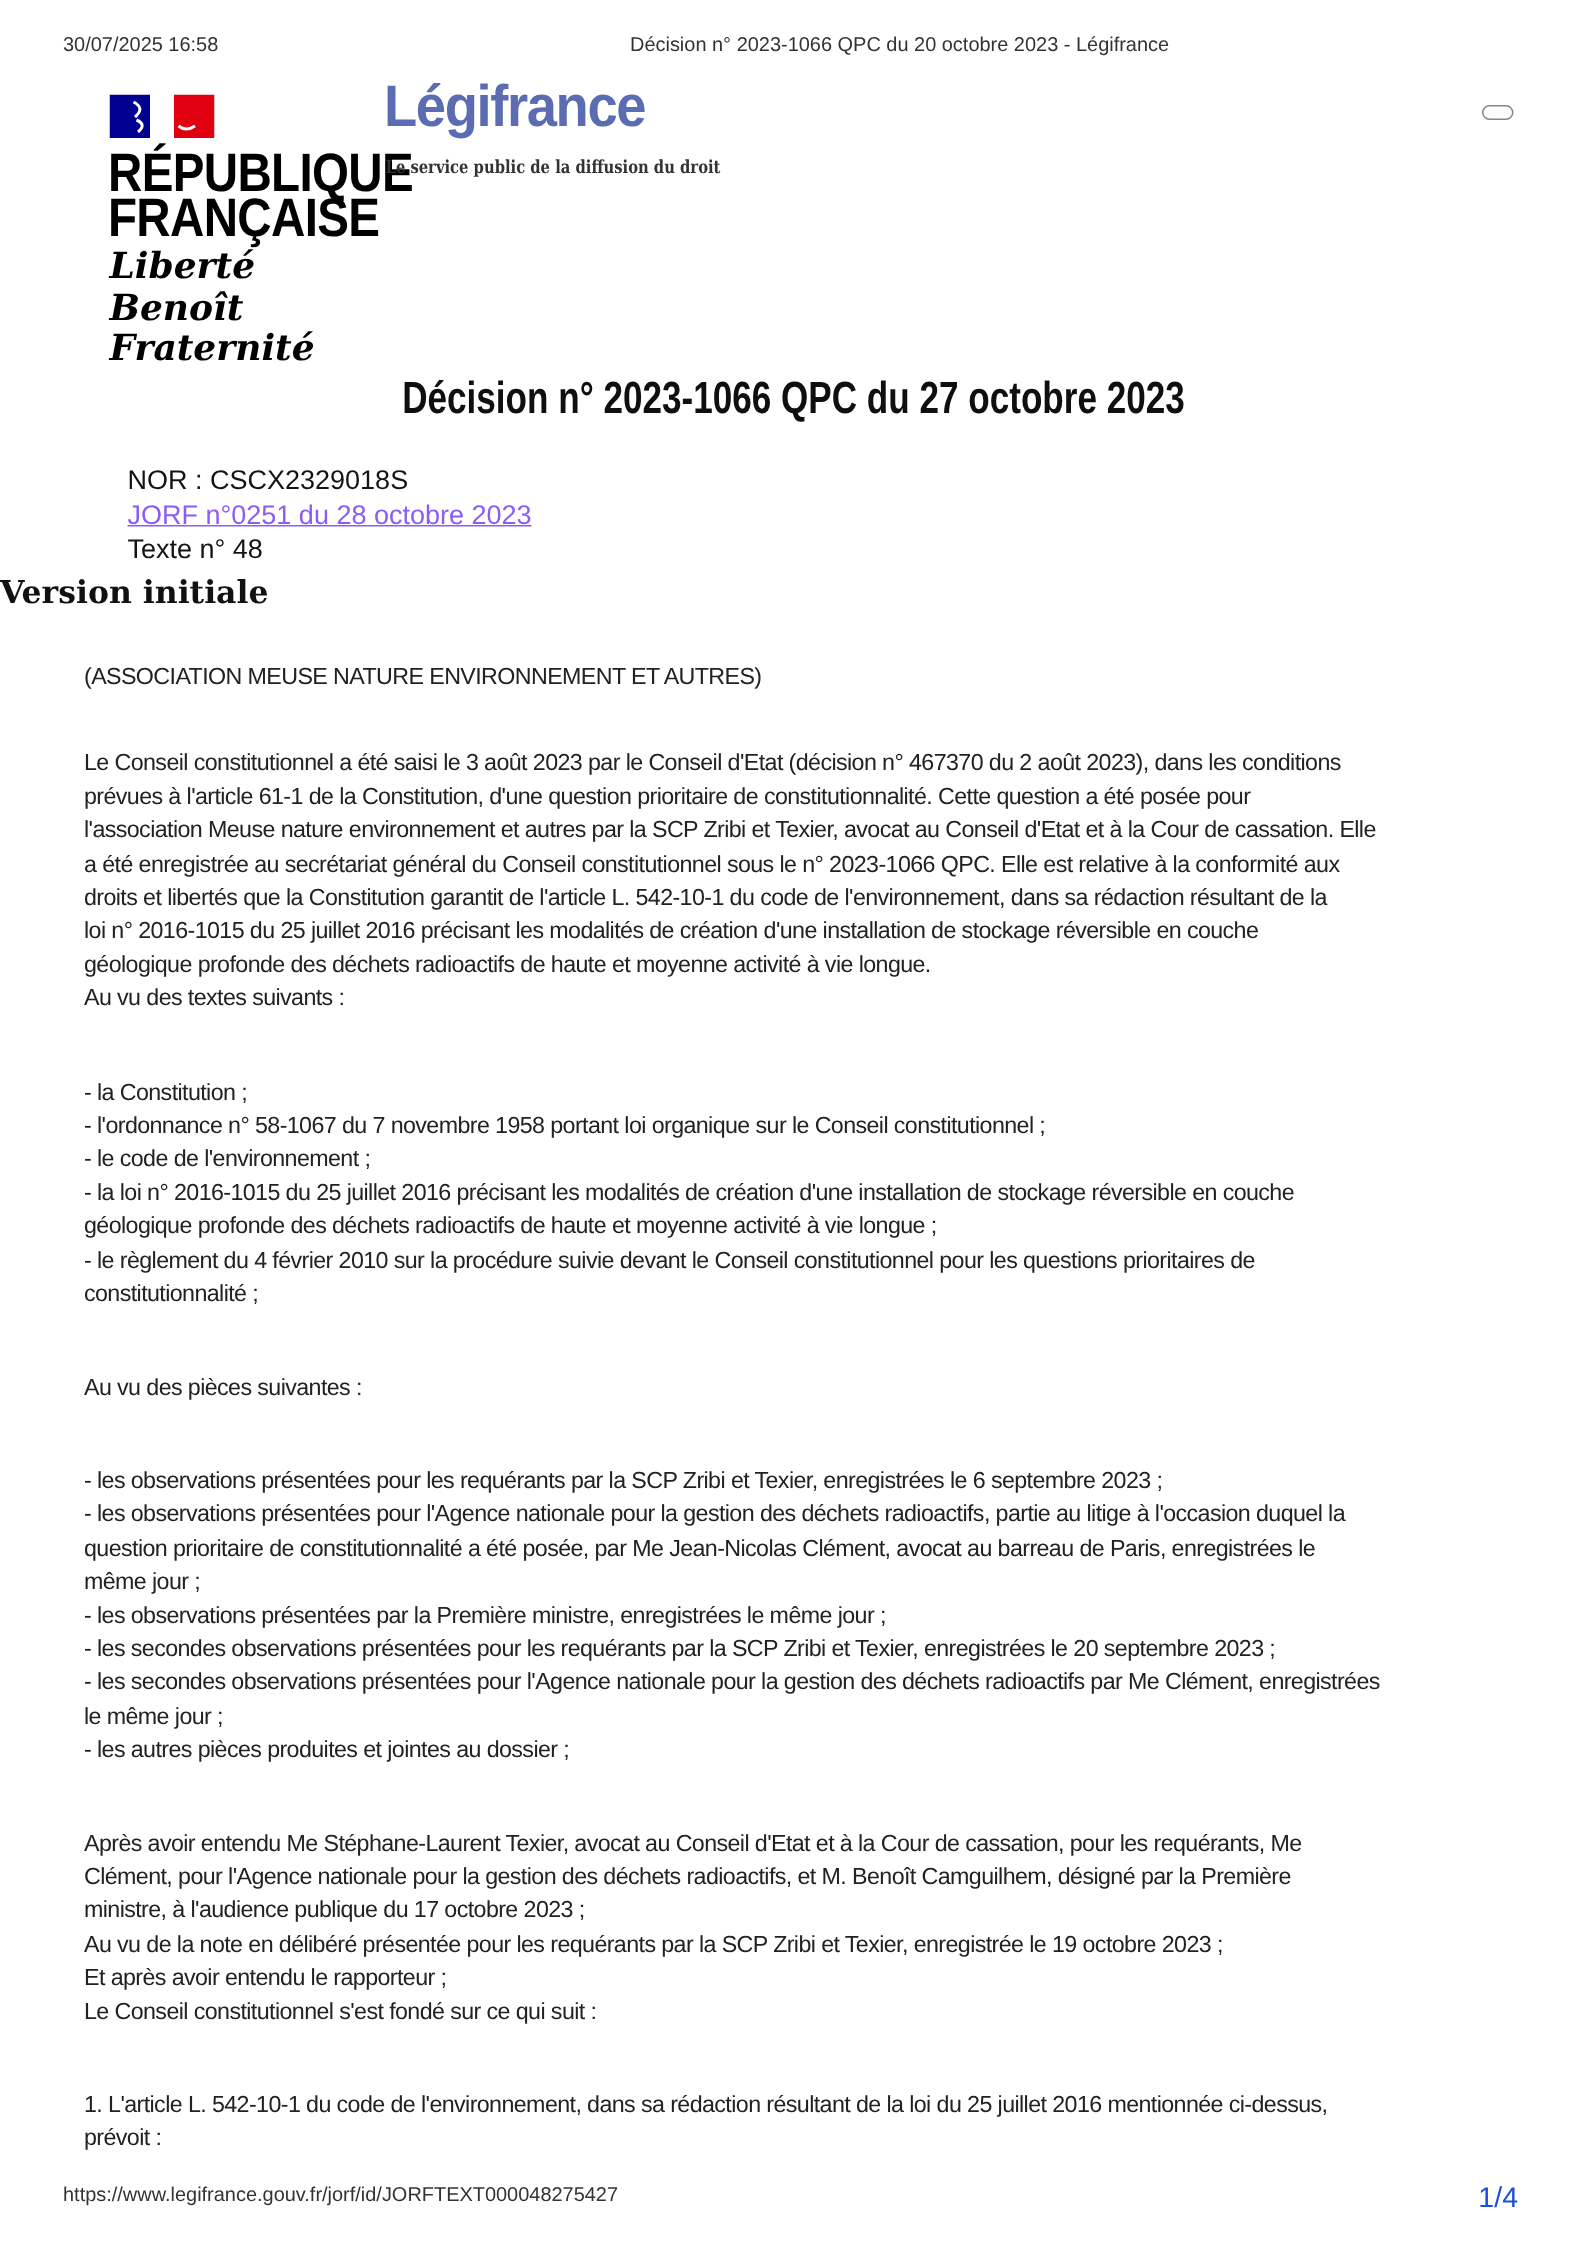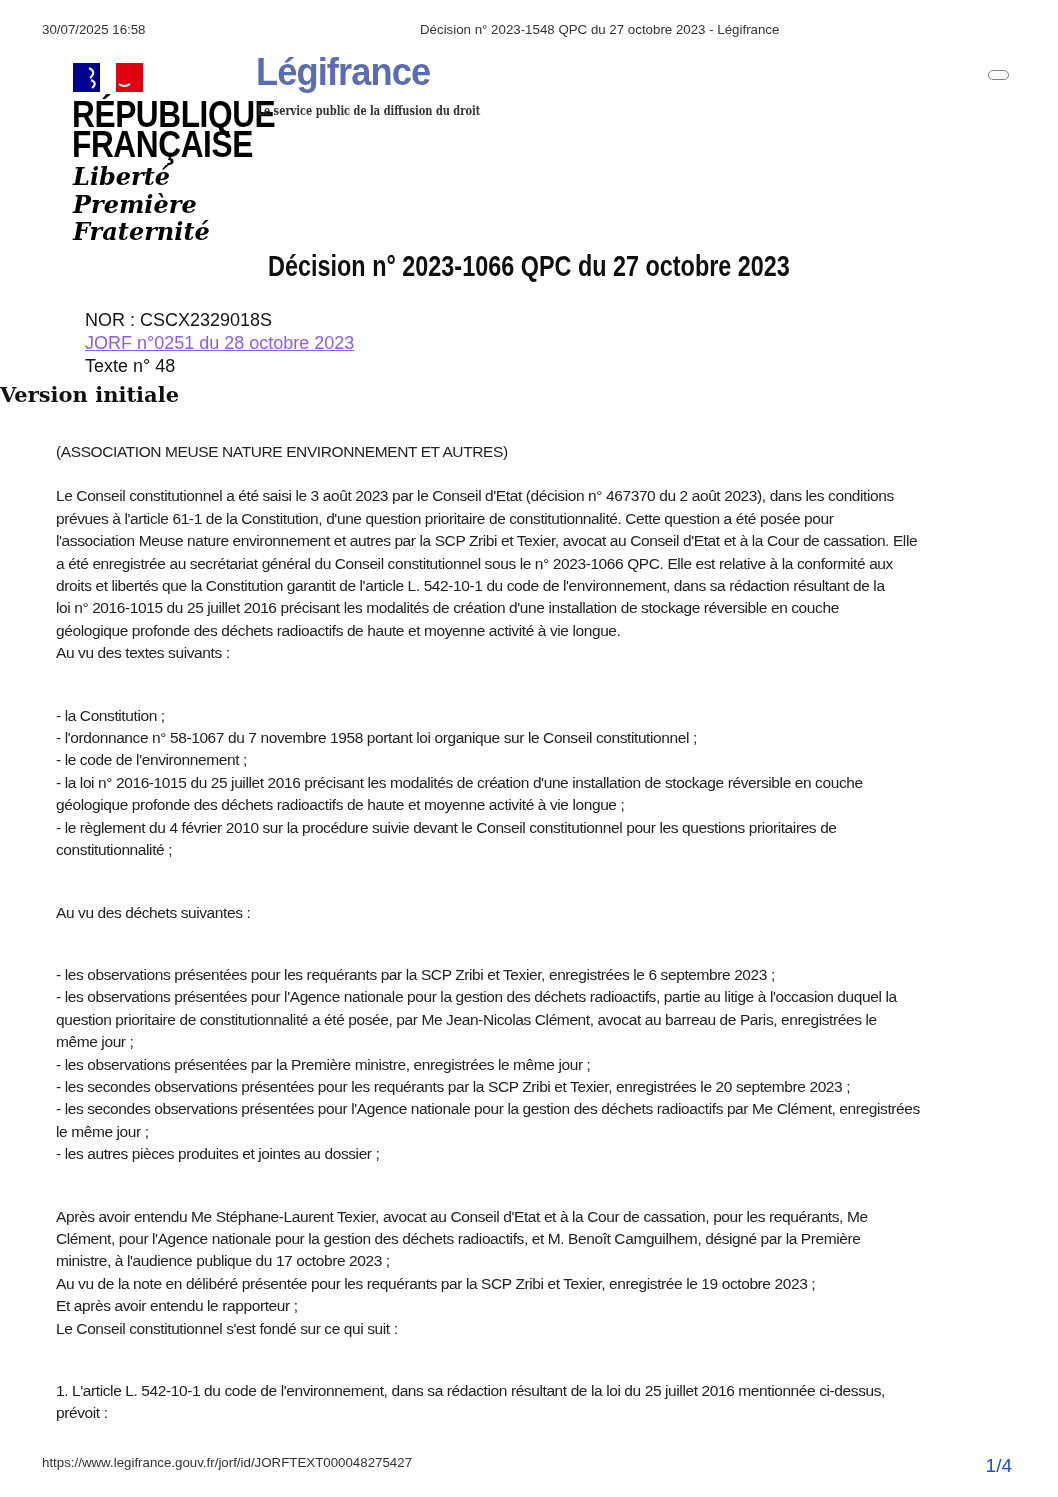--- a/index.html
+++ b/index.html
@@ -34,44 +34,44 @@
              transform:scaleX(0.78);transform-origin:center top;white-space:nowrap;}
   .meta{position:absolute;left:53px;top:309px;font-size:18px;line-height:23px;color:#141414;margin-left:32px;}
   .meta a{display:block;color:#8b5cf6;text-decoration:underline;cursor:pointer;}
   .version{position:absolute;left:0;top:380px;width:100%;margin:0;text-align:left;
            font-family:"DejaVu Serif",serif;font-size:21px;line-height:30px;font-weight:bold;color:#111;}
 
   
   .doc-body{position:absolute;left:56px;top:441px;width:1000px;font-size:15.5px;line-height:22.4px;
             letter-spacing:-0.4px;color:#222;}
   .doc-body p{white-space:pre-line;margin:0 0 40px 0;}
-  .doc-body p.assoc{margin-bottom:22px;}
+  .doc-body p.assoc{margin-bottom:35px;}
 </style>
 </head>
 <body>
 
 <div class="page">
 
   <span class="hdr-date">30/07/2025 16:58</span>
-  <span class="hdr-title">Décision n° 2023-1548 QPC du 27 octobre 2023 - Légifrance</span>
+  <span class="hdr-title">Décision n° 2023-1066 QPC du 20 octobre 2023 - Légifrance</span>
 
   <svg class="flag" width="70" height="29" viewBox="0 0 70 29">
     <rect class="flag-blue" x="0" y="0" width="27" height="29" fill="#000091"></rect>
     <rect class="flag-red" x="43" y="0" width="27" height="29" fill="#e1000f"></rect>
     <path d="M16,5 q8,4 1,10 M18,17 q7,3 1,8" stroke="#ffffff" stroke-width="2" fill="none"></path>
     <path d="M43,2 c-5,3 -5,10 0,13 Z" fill="#ffffff"></path>
     <path d="M46,21 q5,4 11,0" stroke="#ffffff" stroke-width="2" fill="none"></path>
   </svg>
   <div class="rf-name">
     <div>RÉPUBLIQUE</div>
     <div>FRANÇAISE</div>
   </div>
   <div class="motto">
     <div>Liberté</div>
-    <div>Première</div>
+    <div>Benoît</div>
     <div>Fraternité</div>
   </div>
 
   <div class="lf-word" style="color: rgb(91, 108, 178);">Légifrance</div>
   <div class="lf-tag">Le service public de la diffusion du droit</div>
 
   <div class="pill"></div>
 
   <h1 class="doc-title">Décision n° 2023-1066 QPC du 27 octobre 2023</h1>
 
@@ -94,21 +94,21 @@
 loi n° 2016-1015 du 25 juillet 2016 précisant les modalités de création d'une installation de stockage réversible en couche
 géologique profonde des déchets radioactifs de haute et moyenne activité à vie longue.
 Au vu des textes suivants :</p>
       <p>- la Constitution ;
 - l'ordonnance n° 58-1067 du 7 novembre 1958 portant loi organique sur le Conseil constitutionnel ;
 - le code de l'environnement ;
 - la loi n° 2016-1015 du 25 juillet 2016 précisant les modalités de création d'une installation de stockage réversible en couche
 géologique profonde des déchets radioactifs de haute et moyenne activité à vie longue ;
 - le règlement du 4 février 2010 sur la procédure suivie devant le Conseil constitutionnel pour les questions prioritaires de
 constitutionnalité ;</p>
-      <p>Au vu des déchets suivantes :</p>
+      <p>Au vu des pièces suivantes :</p>
       <p>- les observations présentées pour les requérants par la SCP Zribi et Texier, enregistrées le 6 septembre 2023 ;
 - les observations présentées pour l'Agence nationale pour la gestion des déchets radioactifs, partie au litige à l'occasion duquel la
 question prioritaire de constitutionnalité a été posée, par Me Jean-Nicolas Clément, avocat au barreau de Paris, enregistrées le
 même jour ;
 - les observations présentées par la Première ministre, enregistrées le même jour ;
 - les secondes observations présentées pour les requérants par la SCP Zribi et Texier, enregistrées le 20 septembre 2023 ;
 - les secondes observations présentées pour l'Agence nationale pour la gestion des déchets radioactifs par Me Clément, enregistrées
 le même jour ;
 - les autres pièces produites et jointes au dossier ;</p>
       <p>Après avoir entendu Me Stéphane-Laurent Texier, avocat au Conseil d'Etat et à la Cour de cassation, pour les requérants, Me

